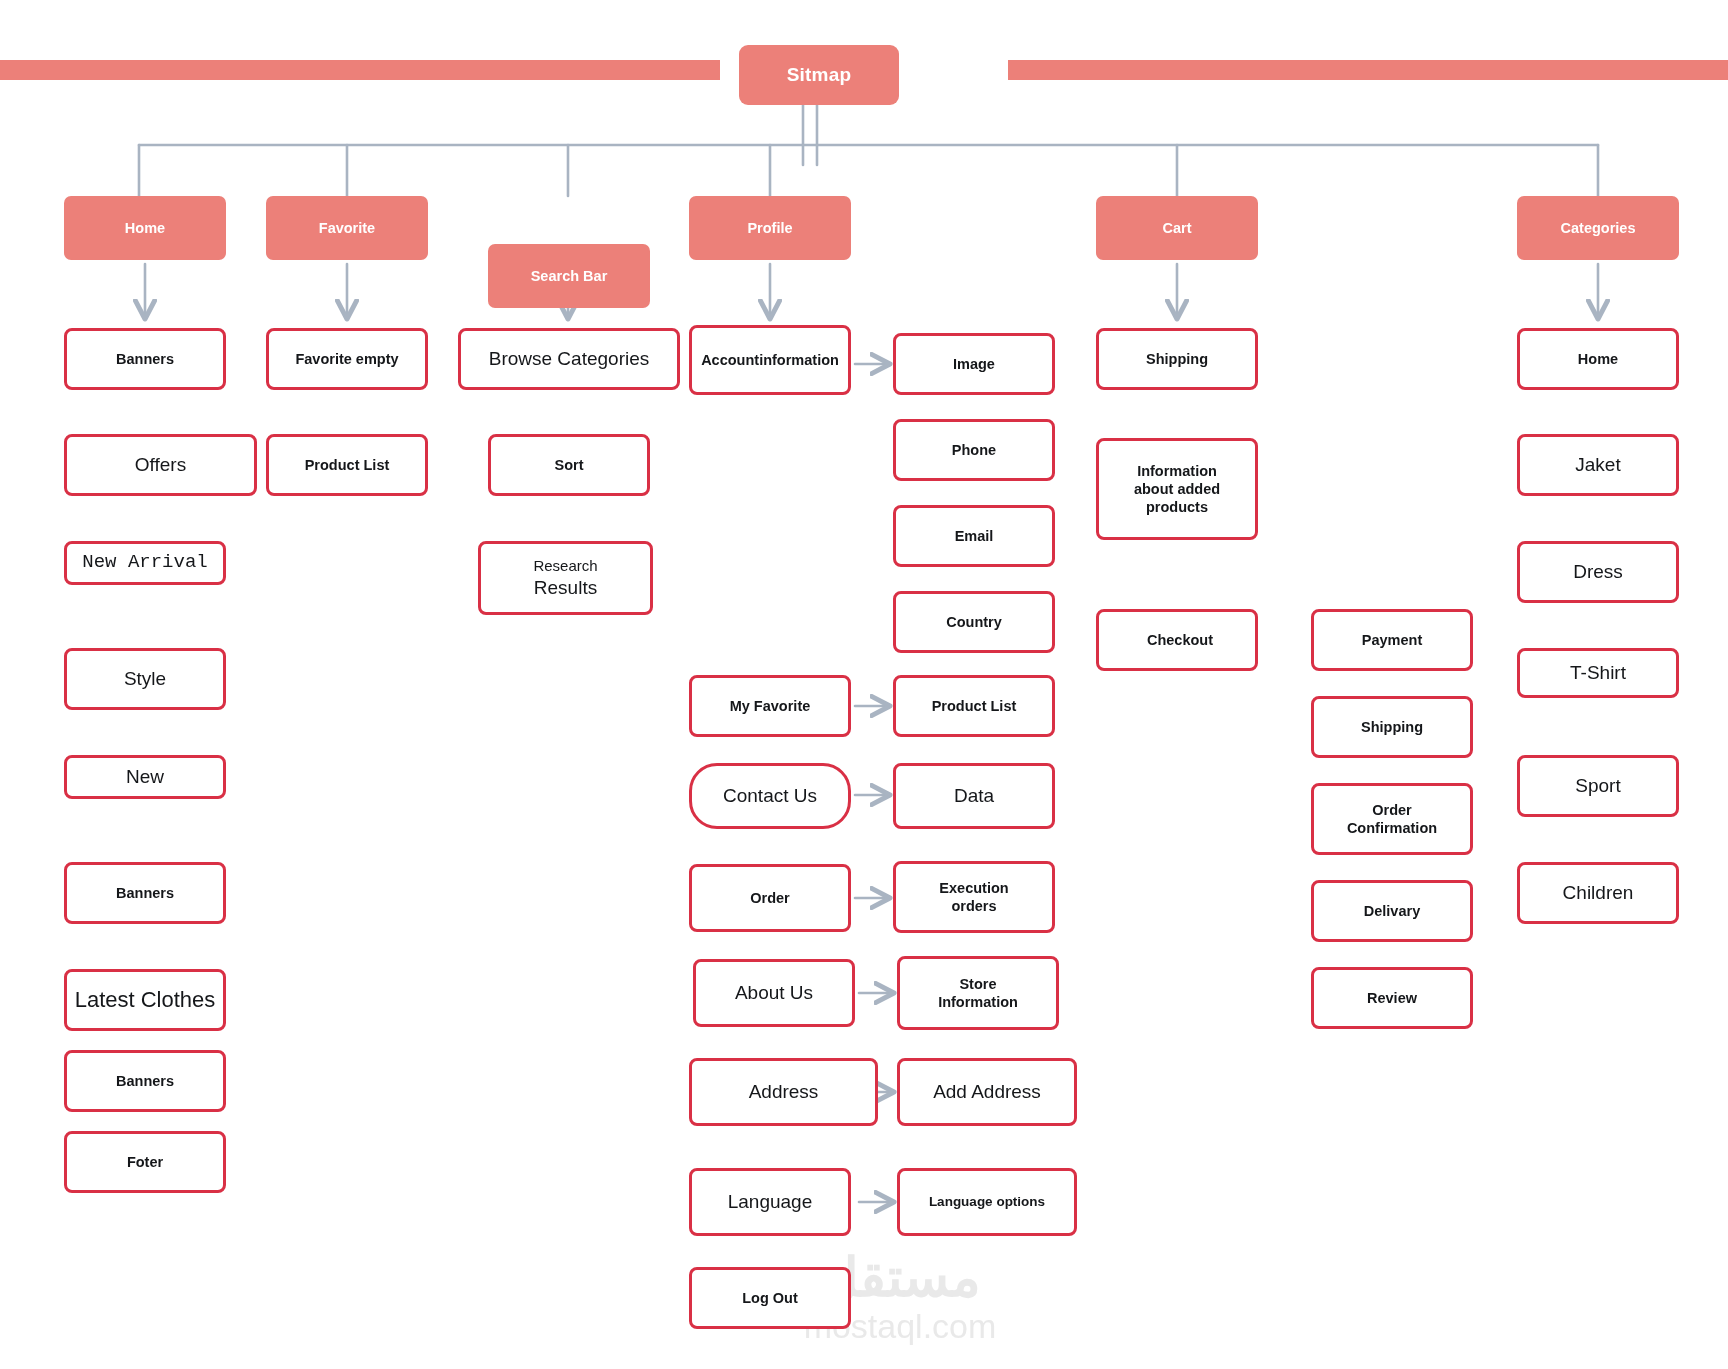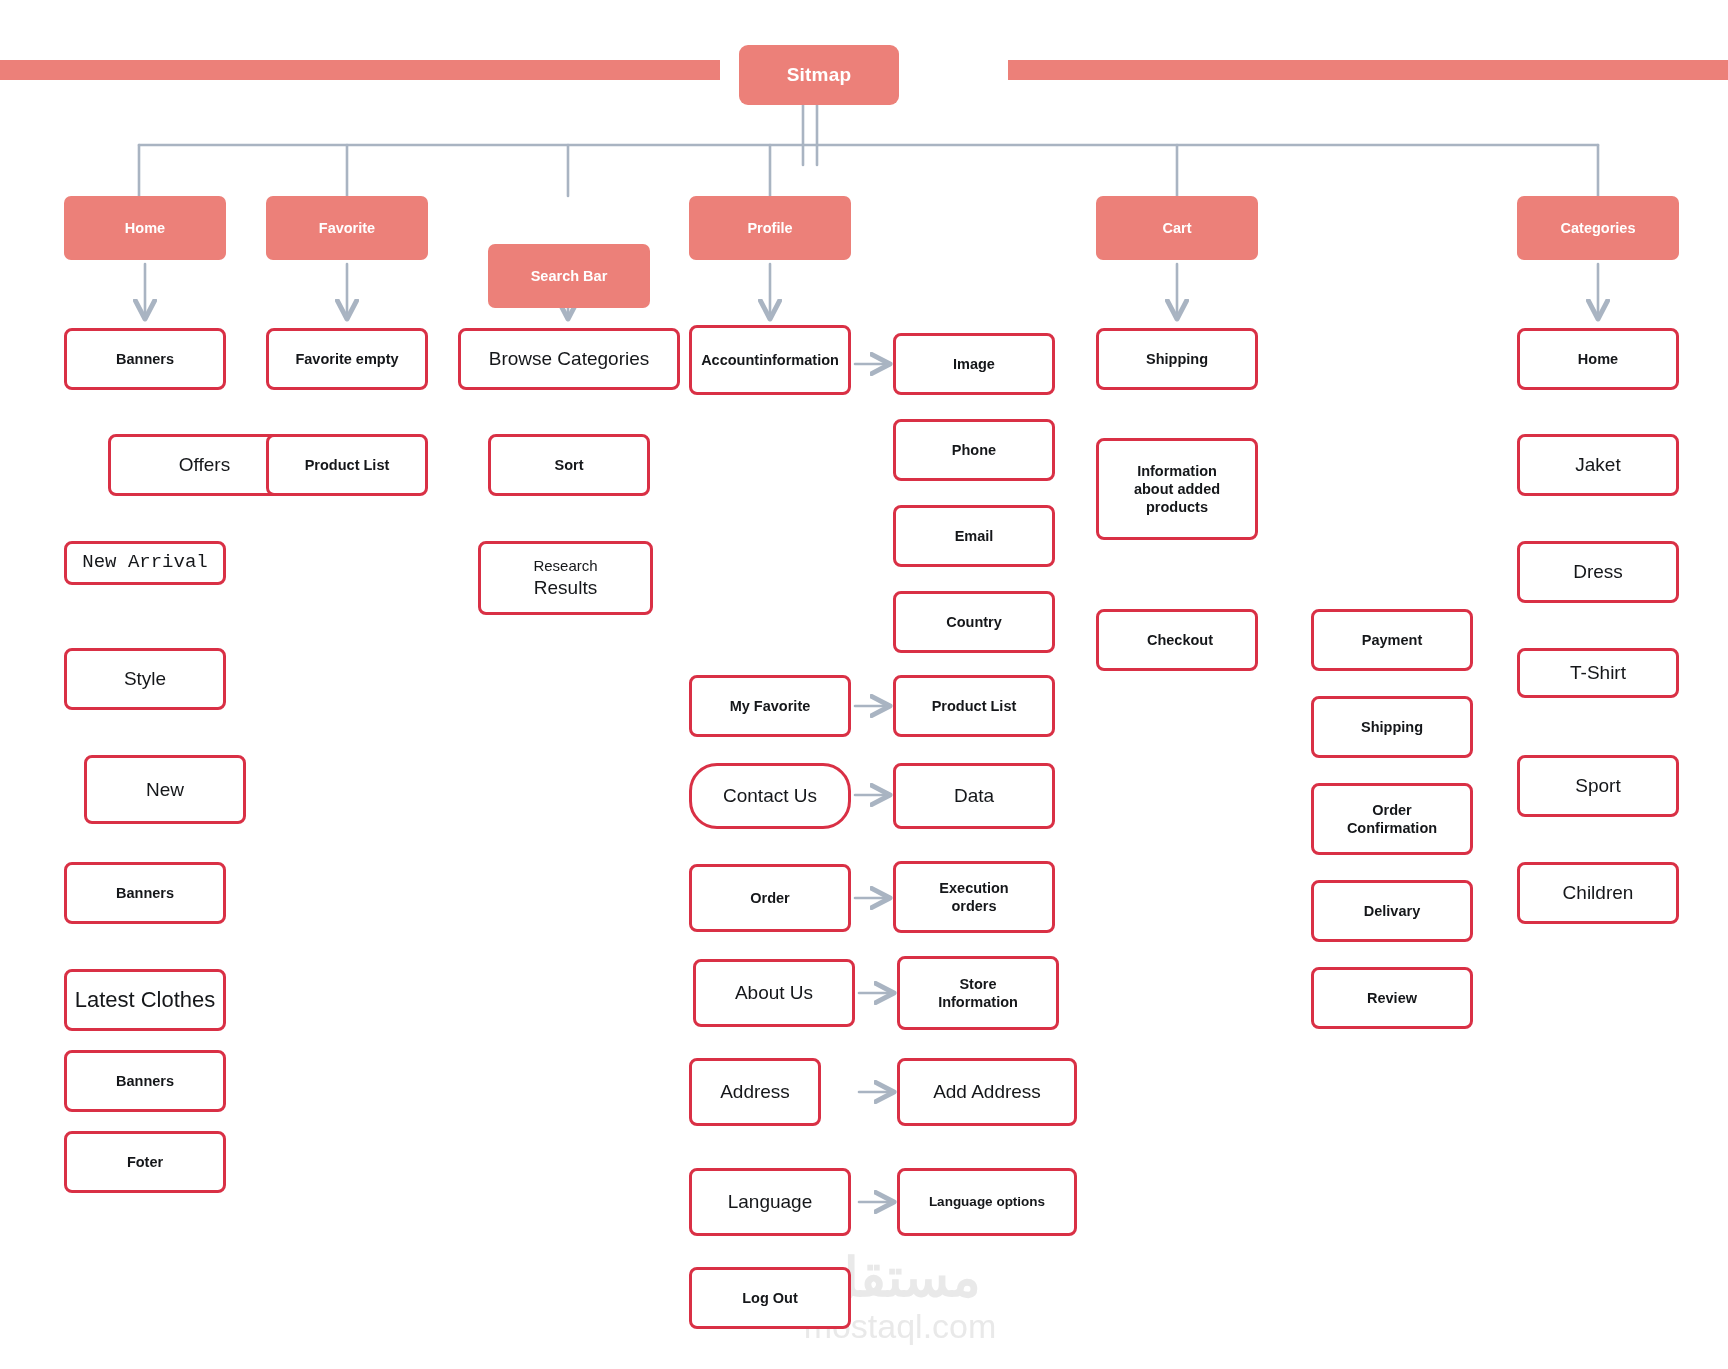--- a/index.html
+++ b/index.html
@@ -143,24 +143,24 @@
   </svg>
 
   <div class="lvl1" style="left:64px;  top:196px; width:162px;">Home</div>
   <div class="lvl1" style="left:266px; top:196px; width:162px;">Favorite</div>
   <div class="lvl1" style="left:488px; top:196px; width:162px;margin-top:48px;">Search Bar</div>
   <div class="lvl1" style="left:689px; top:196px; width:162px;">Profile</div>
   <div class="lvl1" style="left:1096px;top:196px; width:162px;">Cart</div>
   <div class="lvl1" style="left:1517px;top:196px; width:162px;">Categories</div>
 
   <div class="box b" style="left:64px; top:328px; width:162px; height:62px;">Banners</div>
-  <div class="box r" style="left:64px; top:434px; width:193px; height:62px;margin-left:44px;">Offers</div>
+  <div class="box r" style="left:64px; top:434px; width:193px; height:62px;">Offers</div>
   <div class="box r" style="left:64px; top:541px; width:162px; height:44px;font-family:Liberation Mono, monospace;">New Arrival</div>
   <div class="box r" style="left:64px; top:648px; width:162px; height:62px;">Style</div>
-  <div class="box r" style="left:64px; top:755px; width:162px; height:69px;margin-left:20px;">New</div>
+  <div class="box r" style="left:64px; top:755px; width:162px; height:44px;">New</div>
   <div class="box b" style="left:64px; top:862px; width:162px; height:62px;">Banners</div>
   <div class="box rs" style="left:64px; top:969px; width:162px; height:62px;">Latest Clothes</div>
   <div class="box b" style="left:64px; top:1050px;width:162px; height:62px;">Banners</div>
   <div class="box b" style="left:64px; top:1131px;width:162px; height:62px;">Foter</div>
 
   <div class="box b" style="left:266px; top:328px; width:162px; height:62px;">Favorite empty</div>
   <div class="box b" style="left:266px; top:434px; width:162px; height:62px;">Product List</div>
 
   <div class="box r" style="left:458px; top:328px; width:222px; height:62px;">Browse Categories</div>
   <div class="box b" style="left:488px; top:434px; width:162px; height:62px;">Sort</div>
@@ -170,21 +170,21 @@
   </div>
 
   <div class="box b" style="left:689px; top:325px; width:162px; height:70px; flex-direction:row;">
     <span>Account</span>
     <span>information</span>
   </div>
   <div class="box b" style="left:689px; top:675px; width:162px; height:62px;">My Favorite</div>
   <div class="box r" style="left:689px; top:763px; width:162px; height:66px;border-radius:28px;">Contact Us</div>
   <div class="box b" style="left:689px; top:864px; width:162px; height:68px;">Order</div>
   <div class="box r" style="left:693px; top:959px; width:162px; height:68px;">About Us</div>
-  <div class="box r" style="left:689px; top:1058px;width:132px; height:68px;">Address</div>
+  <div class="box r" style="left:689px; top:1058px;width:189px; height:68px;">Address</div>
   <div class="box r" style="left:689px; top:1168px;width:162px; height:68px;">Language</div>
   <div class="box b" style="left:689px; top:1267px;width:162px; height:62px;">Log Out</div>
 
   <div class="box b" style="left:893px; top:333px; width:162px; height:62px;">Image</div>
   <div class="box b" style="left:893px; top:419px; width:162px; height:62px;">Phone</div>
   <div class="box b" style="left:893px; top:505px; width:162px; height:62px;">Email</div>
   <div class="box b" style="left:893px; top:591px; width:162px; height:62px;">Country</div>
   <div class="box b" style="left:893px; top:675px; width:162px; height:62px;">Product List</div>
   <div class="box r" style="left:893px; top:763px; width:162px; height:66px;">Data</div>
   <div class="box b" style="left:893px; top:861px; width:162px; height:72px; flex-direction:column;">

